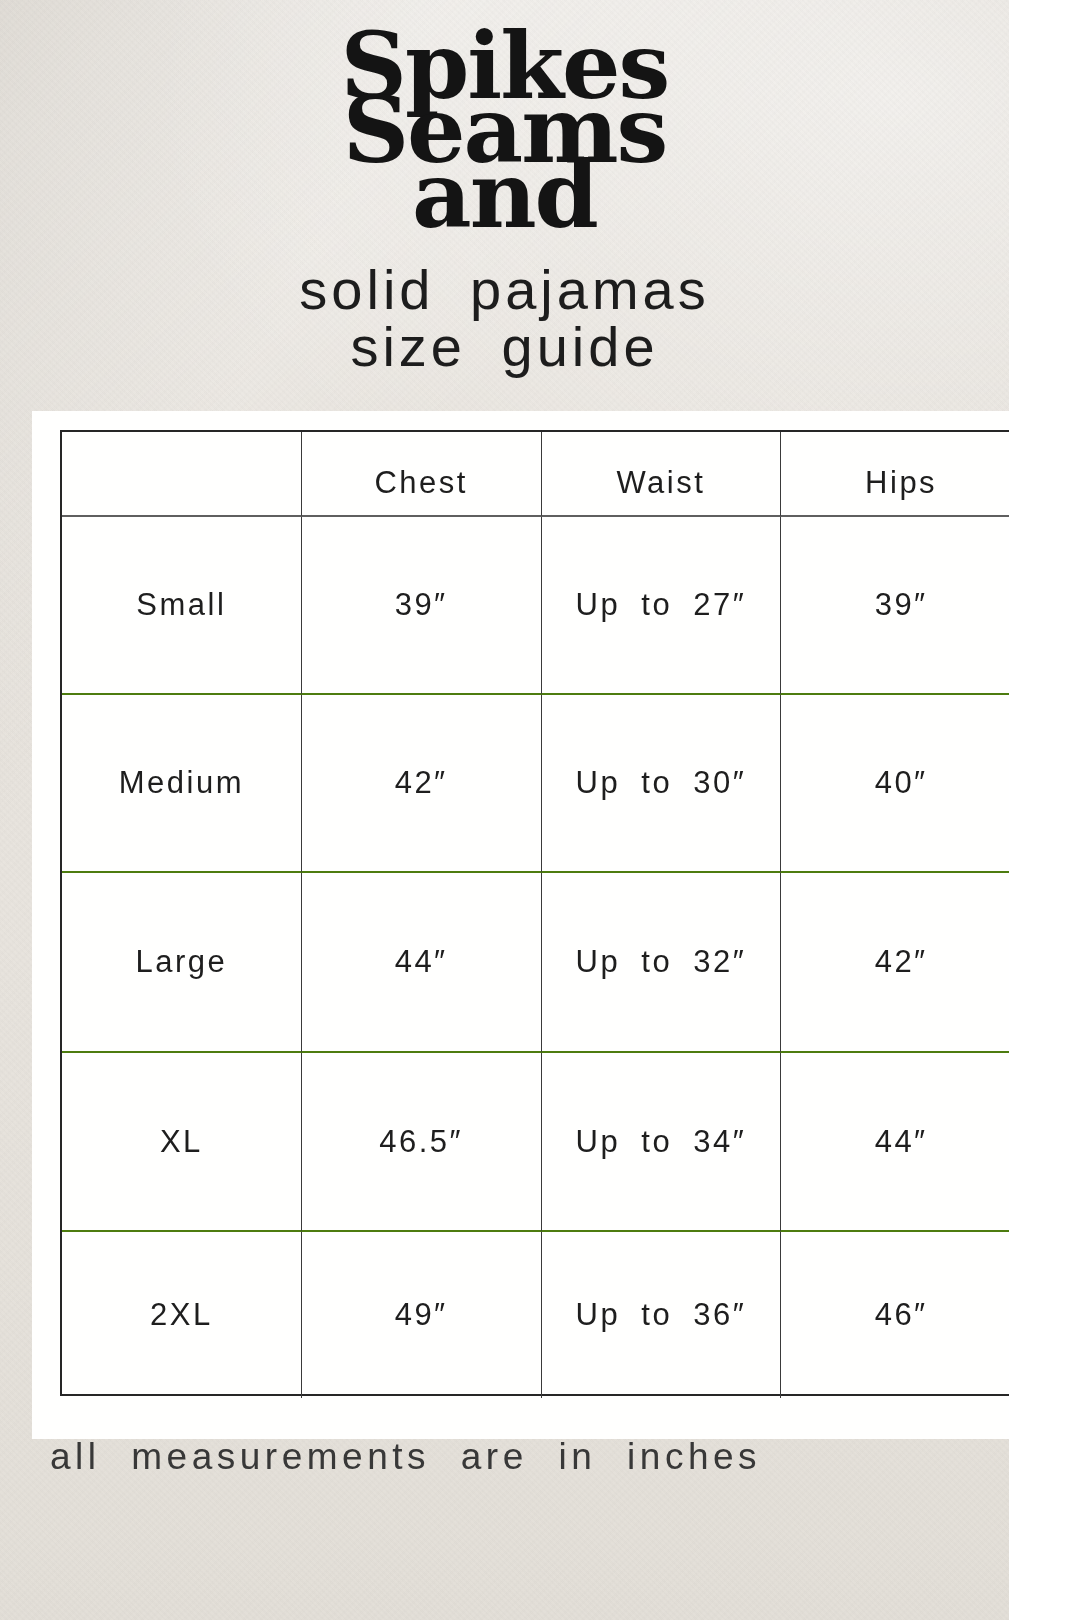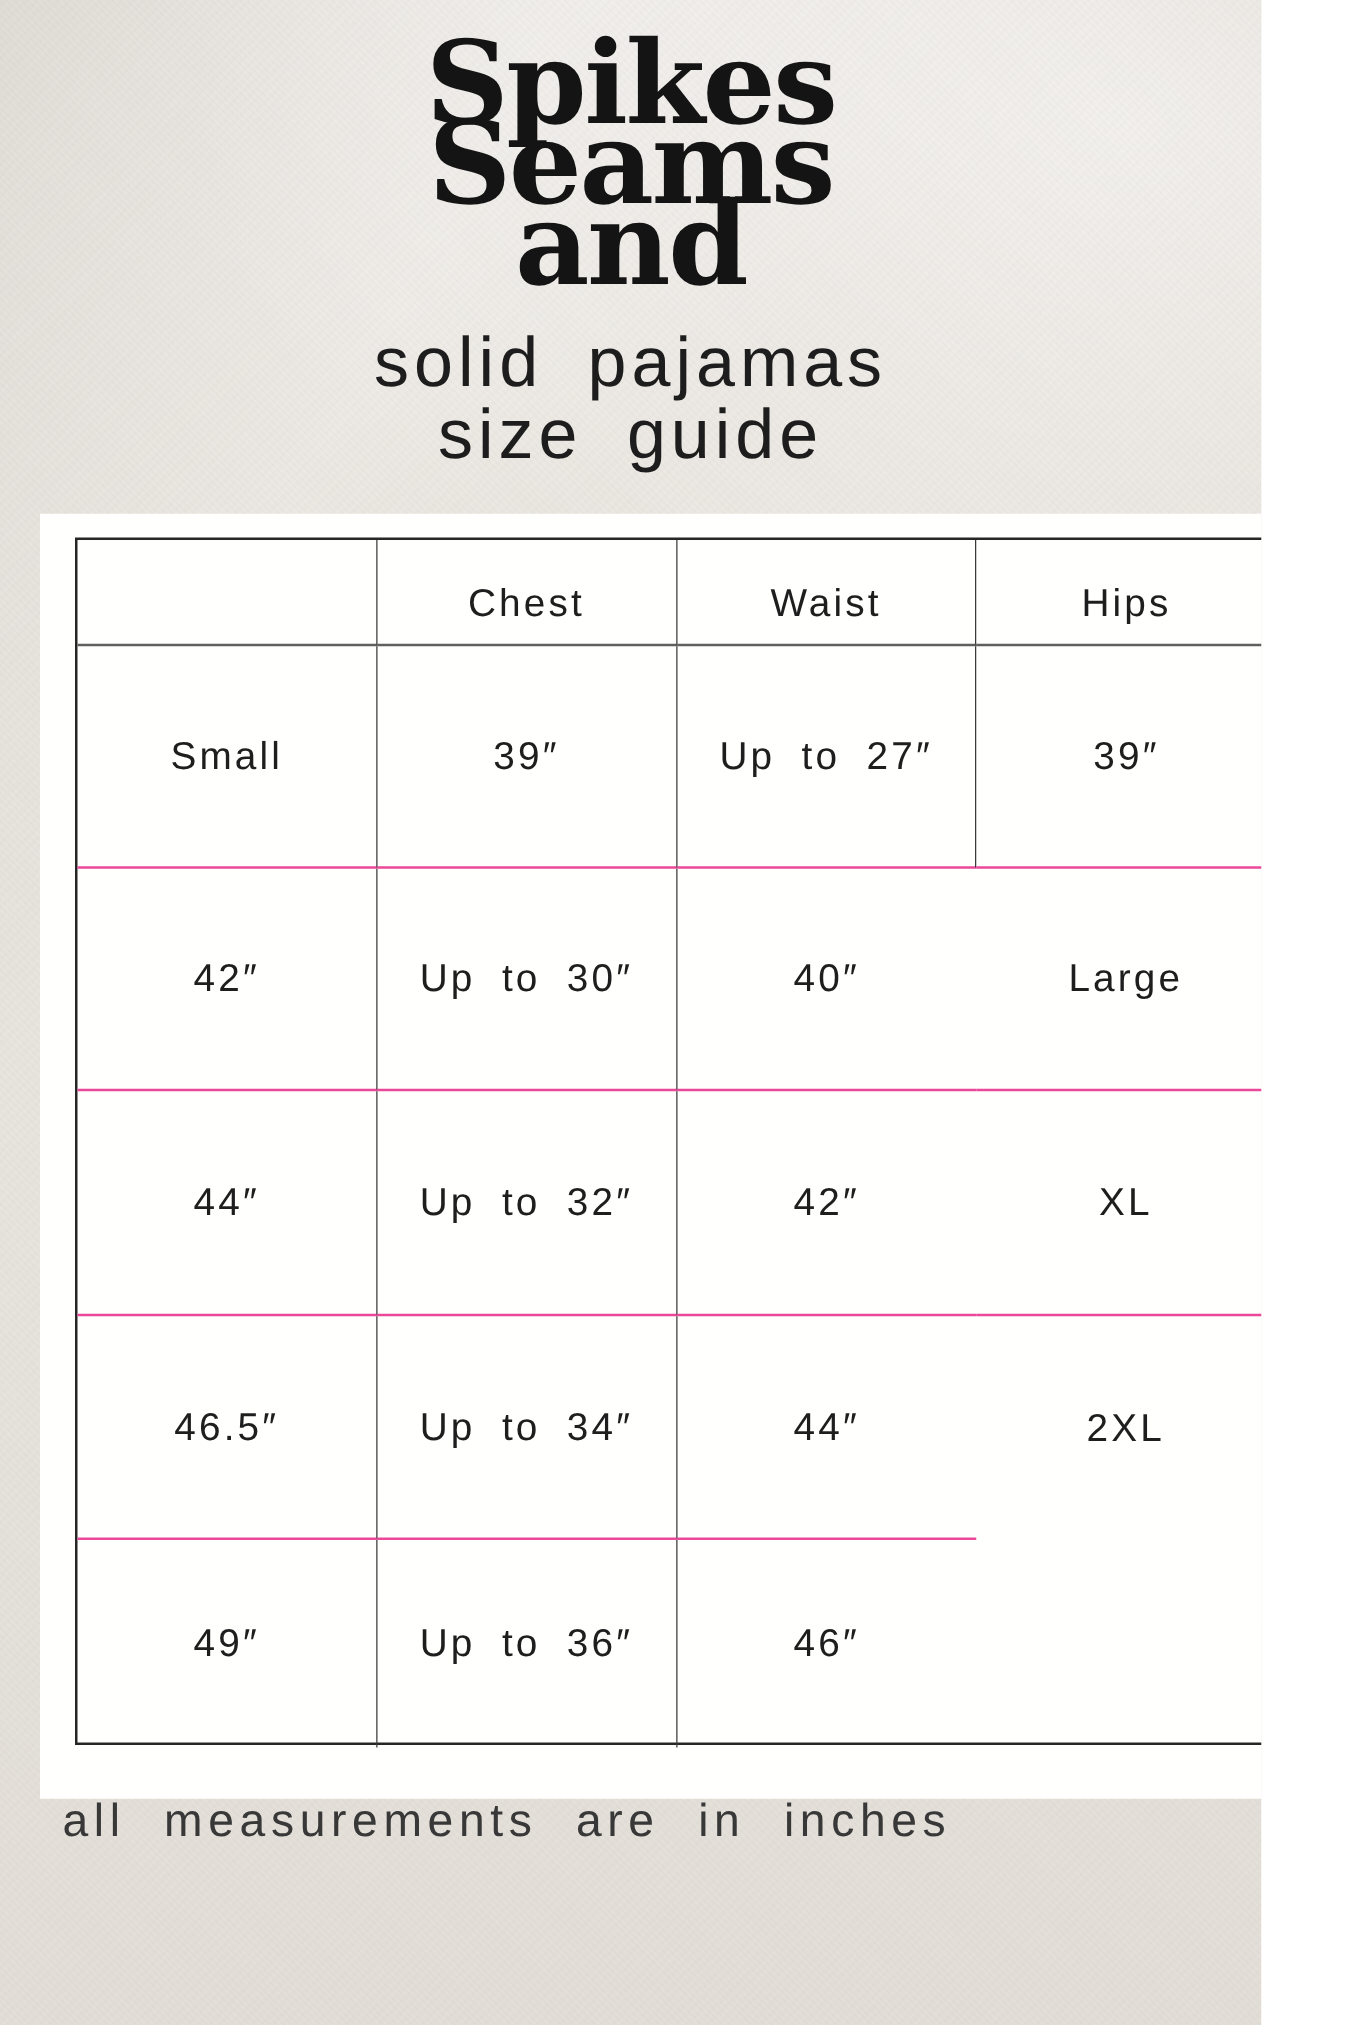--- a/index.html
+++ b/index.html
@@ -65,21 +65,21 @@
     font-size:31px;
     letter-spacing:2.5px;
     word-spacing:10px;
     color:#1e1e1e;
   }
   .cell{
     display:flex;
     align-items:center;
     justify-content:center;
     border-right:1.5px solid #3a3a3a;
-    border-bottom:2px solid #ec4899;
+    border-bottom:2px solid #4d7c0f;
     box-sizing:border-box;
   }
   .cell.col-last{border-right:none;}
   .cell.row-last{border-bottom:none;}
   .cell.head{
     align-items:flex-end;
     padding-bottom:14px;
     border-bottom:2.5px solid #5f5f5f;
   }
   
@@ -115,20 +115,21 @@
       <div class="cell head"></div>
       <div class="cell head">Chest</div>
       <div class="cell head">Waist</div>
       <div class="cell head col-last">Hips</div>
 
       <div class="cell">Small</div>
       <div class="cell">39″</div>
       <div class="cell">Up to 27″</div>
       <div class="cell col-last">39″</div>
 
+      <div class="cell">Medium</div>
       <div class="cell">42″</div>
       <div class="cell">Up to 30″</div>
       <div class="cell col-last">40″</div>
 
       <div class="cell">Large</div>
       <div class="cell">44″</div>
       <div class="cell">Up to 32″</div>
       <div class="cell col-last">42″</div>
 
       <div class="cell">XL</div>

